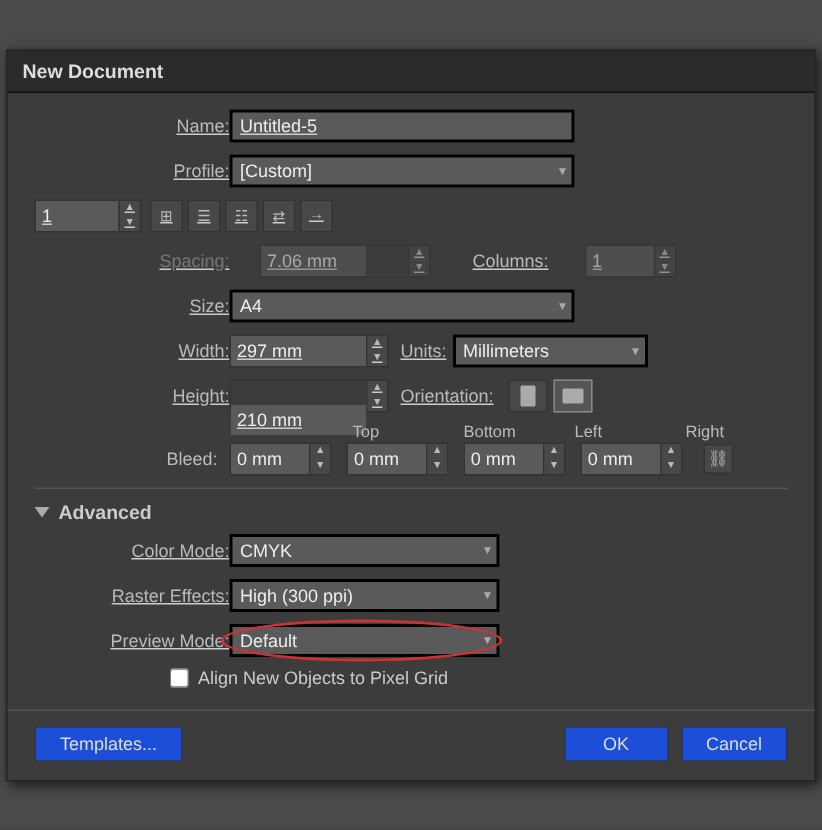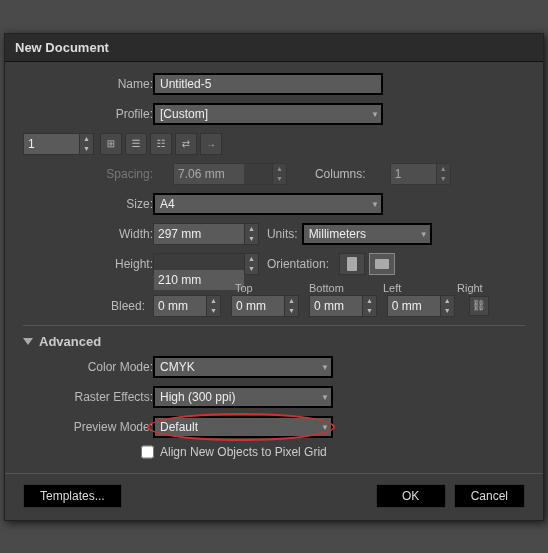--- a/index.html
+++ b/index.html
@@ -30,20 +30,21 @@
       border-bottom: 1px solid #111;
     }
     .content {
       padding: 10px 18px 10px 18px;
     }
     .form-row {
       display: flex;
       align-items: center;
       margin-bottom: 6px;
       min-height: 24px;
+      text-decoration: underline;
     }
     .label {
       color: #bbb;
       text-align: right;
       flex-shrink: 0;
     }
     .label-w1 { width: 130px; }
     input[type="text"], select {
       background: #5a5a5a;
       border: 2px solid #000000;
@@ -227,33 +228,33 @@
     }
     .footer {
       display: flex;
       align-items: center;
       justify-content: space-between;
       padding: 10px 18px 12px 18px;
       border-top: 1px solid #555;
       margin-top: 4px;
     }
     .btn {
-      background: #000000;
+      background: #1d4ed8;
       border: 1px solid #333;
       color: #ddd;
       padding: 4px 16px;
       cursor: pointer;
       font-size: 12px;
       min-width: 70px;
     }
     .btn-group { display: flex; gap: 8px; }
     .checkbox-row {
       display: flex;
       gap: 6px;
-      margin-left: 118px;
+      margin-left: 90px;
       margin-top: 4px;
     }
     input[type="checkbox"] {
       accent-color: #666;
       cursor: pointer;
     }
     .units-label {
       color: #bbb;
       margin-left: 8px;
       margin-right: 4px;

